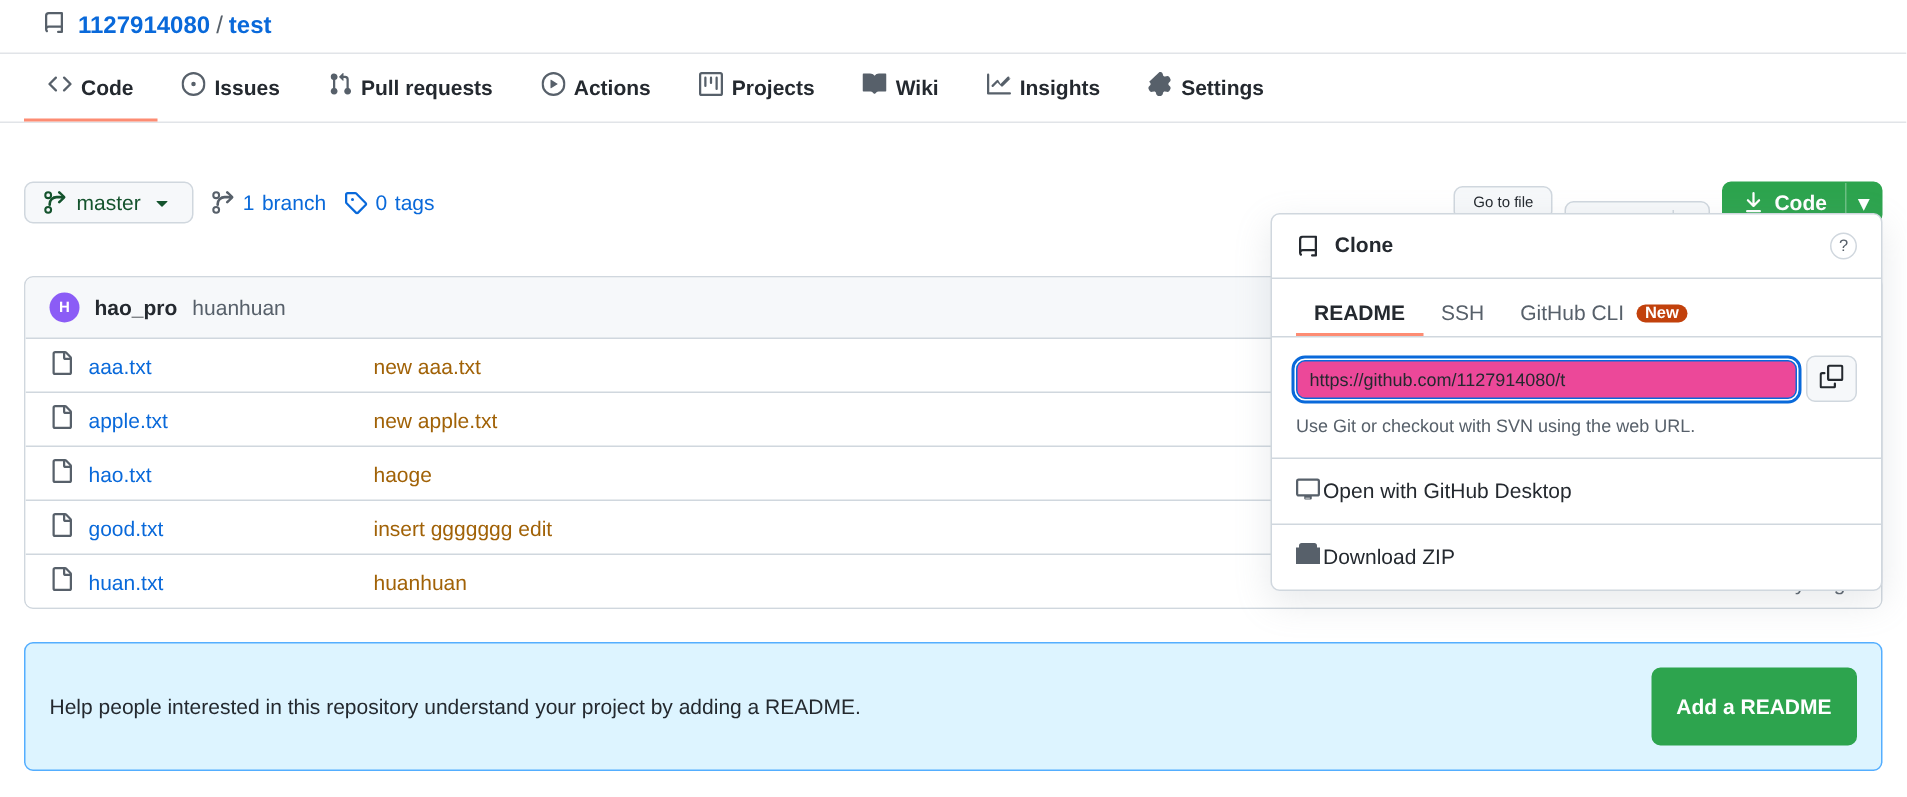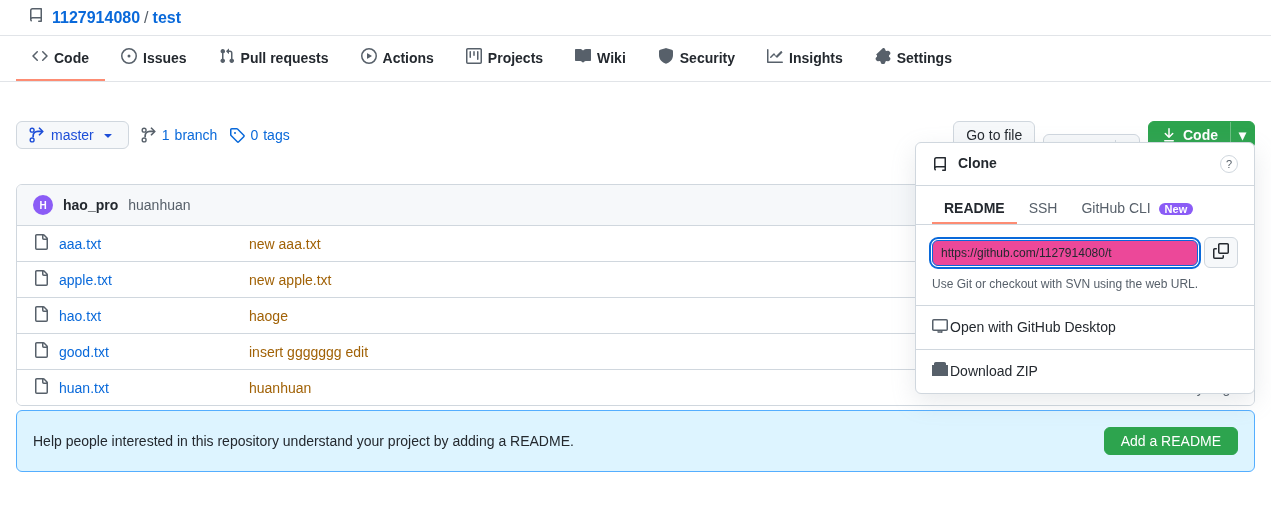--- a/index.html
+++ b/index.html
@@ -16,29 +16,29 @@
     .nav-tabs { display: flex; align-items: center; padding: 0 16px; border-bottom: 1px solid #e1e4e8; gap: 0; }
     .nav-tab { display: flex; align-items: center; gap: 6px; padding: 12px 16px; font-size: 14px; color: #24292f; text-decoration: none; border-bottom: 2px solid transparent; cursor: pointer; white-space: nowrap; font-weight: bold; }
     .nav-tab.active { font-weight: 600; border-bottom: 2px solid #fd8c73; color: #24292f; }
     .nav-tab-icon { color: #57606a; font-size: 13px; }
 
     
     .content { padding: 16px; position: relative; }
 
     
     .branch-bar { display: flex; align-items: center; gap: 12px; margin-bottom: 12px; }
-    .branch-btn { display: flex; align-items: center; gap: 6px; padding: 5px 12px; font-size: 14px; border: 1px solid #d0d7de; border-radius: 6px; background: #f6f8fa; cursor: pointer; color: #1d4ed8; }
+    .branch-btn { display: flex; align-items: center; gap: 6px; padding: 5px 12px; font-size: 14px; border: 1px solid #d0d7de; border-radius: 6px; background: #f6f8fa; cursor: pointer; color: #14532d; }
     .branch-count { display: flex; align-items: center; gap: 5px; font-size: 14px; color: #0969da; text-decoration: none; }
     .branch-count svg { color: #57606a; }
     .tag-count { display: flex; align-items: center; gap: 5px; font-size: 14px; color: #0969da; text-decoration: none; }
 
     .spacer { flex: 1; }
 
     .action-btns { display: flex; gap: 8px; align-items: center; }
-    .go-to-file-btn { padding: 5px 12px; font-size: 14px; border: 1px solid #d0d7de; border-radius: 6px; background: #f6f8fa; cursor: pointer; color: #24292f; }
+    .go-to-file-btn { padding: 5px 12px; font-size: 10px; border: 1px solid #d0d7de; border-radius: 6px; background: #f6f8fa; cursor: pointer; color: #24292f; }
     .add-file-btn { display: flex; align-items: flex-start; gap: 0; padding: 5px 0; font-size: 14px; border: 1px solid #d0d7de; border-radius: 6px; background: #f6f8fa; cursor: pointer; color: #24292f; overflow: hidden; margin-top: 36px; }
     .add-file-label { padding: 5px 12px; }
     .add-file-caret { padding: 5px 8px; border-left: 1px solid #d0d7de; }
     .code-btn { display: flex; align-items: center; gap: 0; padding: 0; font-size: 14px; border: 1px solid #2da44e; border-radius: 6px; background: #2da44e; cursor: pointer; color: #fff; overflow: hidden; font-weight: 600; }
     .code-btn-label { display: flex; align-items: center; gap: 6px; padding: 5px 12px; }
     .code-btn-caret { padding: 5px 8px; border-left: 1px solid rgba(255,255,255,0.3); }
 
     
     .file-table { border: 1px solid #d0d7de; border-radius: 6px; overflow: hidden; }
     .file-table-header { display: flex; align-items: center; gap: 10px; padding: 10px 16px; background: #f6f8fa; border-bottom: 1px solid #d0d7de; }
@@ -46,33 +46,33 @@
     .commit-author { font-weight: 600; color: #24292f; }
     .commit-message { color: #57606a; }
     .file-row { display: flex; align-items: center; padding: 8px 16px; border-bottom: 1px solid #d0d7de; gap: 10px; background: #fff; }
     .file-row:last-child { border-bottom: none; }
     .file-icon { color: #57606a; flex-shrink: 0; }
     .file-name { color: #0969da; text-decoration: none; min-width: 180px; }
     .file-commit { color: #a16207; flex: 1; }
     .file-time { color: #57606a; margin-left: auto; white-space: nowrap; }
 
     
-    .readme-banner { background: #ddf4ff; border: 1px solid #54aeff; border-radius: 6px; padding: 16px; display: flex; align-items: center; justify-content: space-between; margin-top: 4px; }
+    .readme-banner { background: #ddf4ff; border: 1px solid #54aeff; border-radius: 6px; padding: 16px; display: flex; align-items: center; justify-content: space-between; margin-top: 22px; }
     .readme-text { color: #24292f; font-size: 14px; }
-    .add-readme-btn { padding: 5px 16px; font-size: 14px; border-radius: 6px; background: #2da44e; border: 1px solid #2da44e; color: #fff; cursor: pointer; font-weight: 400; }
-
-    
-    .clone-dropdown { position: absolute; top: 60px; right: 16px; width: 340px; background: #fff; border: 1px solid #d0d7de; border-radius: 6px; box-shadow: 0 8px 24px rgba(140,149,159,0.2); z-index: 100; padding: 0; }
+    .add-readme-btn { padding: 17px 16px; font-size: 14px; border-radius: 6px; background: #2da44e; border: 1px solid #2da44e; color: #fff; cursor: pointer; font-weight: 700; }
+
+    
+    .clone-dropdown { position: absolute; top: 60px; right: 16px; width: 408px; background: #fff; border: 1px solid #d0d7de; border-radius: 6px; box-shadow: 0 8px 24px rgba(140,149,159,0.2); z-index: 100; padding: 0; }
     .clone-header { display: flex; align-items: center; justify-content: space-between; padding: 12px 16px; border-bottom: 1px solid #d0d7de; }
     .clone-title { font-weight: 600; font-size: 14px; }
     .clone-help { color: #57606a; cursor: pointer; border: 1px solid #d0d7de; border-radius: 50%; width: 18px; height: 18px; display: flex; align-items: center; justify-content: center; font-size: 11px; }
     .clone-tabs { display: flex; gap: 0; padding: 8px 16px 0; border-bottom: 1px solid #d0d7de; }
     .clone-tab { padding: 6px 12px; font-size: 14px; color: #57606a; cursor: pointer; border-bottom: 2px solid transparent; }
     .clone-tab.active { color: #24292f; border-bottom: 2px solid #fd8c73; font-weight: 600; }
-    .clone-tab-new { background: #8b5cf6; color: #fff; border-radius: 10px; padding: 0 6px; font-size: 11px; font-weight: 600; margin-left: 4px; display: inline-block; vertical-align: middle; }
+    .clone-tab-new { background: #c2410c; color: #fff; border-radius: 10px; padding: 0 6px; font-size: 11px; font-weight: 600; margin-left: 4px; display: inline-block; vertical-align: middle; }
     .clone-url-section { padding: 12px 16px; }
     .clone-url-row { display: flex; gap: 6px; align-items: center; }
     .clone-url-input { flex: 1; padding: 5px 8px; font-size: 12px; border: 1px solid #0969da; border-radius: 6px; color: #24292f; background: #ec4899; outline: 2px solid #0969da; outline-offset: 1px; }
     .clone-copy-btn { padding: 5px 8px; border: 1px solid #d0d7de; border-radius: 6px; background: #f6f8fa; cursor: pointer; color: #24292f; }
     .clone-hint { font-size: 12px; color: #57606a; margin-top: 8px; line-height: 1.4; }
     .clone-divider { border: none; border-top: 1px solid #d0d7de; margin: 0; }
     .clone-option { display: flex; align-items: center; gap: 2px; padding: 12px 16px; font-size: 14px; color: #24292f; cursor: pointer; }
     .clone-option-icon { color: #57606a; }
     .clone-option:not(:last-child) { border-bottom: 1px solid #d0d7de; }
   </style>
@@ -140,28 +140,20 @@
 
   <a class="nav-tab">
     <span class="nav-tab-icon">
       <svg width="16" height="16" viewBox="0 0 16 16" fill="currentColor">
           <path d="M0 1.75A.75.75 0 0 1 .75 1h4.253c1.227 0 2.317.59 3 1.501A3.743 3.743 0 0 1 11.006 1h4.245a.75.75 0 0 1 .75.75v10.5a.75.75 0 0 1-.75.75h-4.507a2.25 2.25 0 0 0-1.591.659l-.622.621a.75.75 0 0 1-1.06 0l-.622-.621A2.25 2.25 0 0 0 5.258 13H.75a.75.75 0 0 1-.75-.75Z"></path>
         </svg>
     </span>
     <span>Wiki</span>
   </a>
 
-  <a class="nav-tab">
-    <span class="nav-tab-icon">
-      <svg width="16" height="16" viewBox="0 0 16 16" fill="currentColor">
-          <path d="M7.467.133a1.748 1.748 0 0 1 1.066 0l5.25 1.68A1.75 1.75 0 0 1 15 3.48V7c0 1.566-.32 3.182-1.303 4.682-.983 1.498-2.585 2.813-5.032 3.855a1.697 1.697 0 0 1-1.33 0c-2.447-1.042-4.049-2.357-5.032-3.855C1.32 10.182 1 8.566 1 7V3.48a1.75 1.75 0 0 1 1.217-1.667Z"></path>
-        </svg>
-    </span>
-    <span>Security</span>
-  </a>
 
   <a class="nav-tab">
     <span class="nav-tab-icon">
       <svg width="16" height="16" viewBox="0 0 16 16" fill="currentColor">
           <path d="M1.5 1.75V13.5h13.75a.75.75 0 0 1 0 1.5H.75a.75.75 0 0 1-.75-.75V1.75a.75.75 0 0 1 1.5 0Zm14.28 2.53-5.25 5.25a.75.75 0 0 1-1.06 0L7 7.06 4.28 9.78a.751.751 0 0 1-1.042-.018.751.751 0 0 1-.018-1.042l3.25-3.25a.75.75 0 0 1 1.06 0L9 7.94l4.72-4.72a.751.751 0 0 1 1.042.018.751.751 0 0 1 .018 1.042Z"></path>
         </svg>
     </span>
     <span>Insights</span>
   </a>
 

